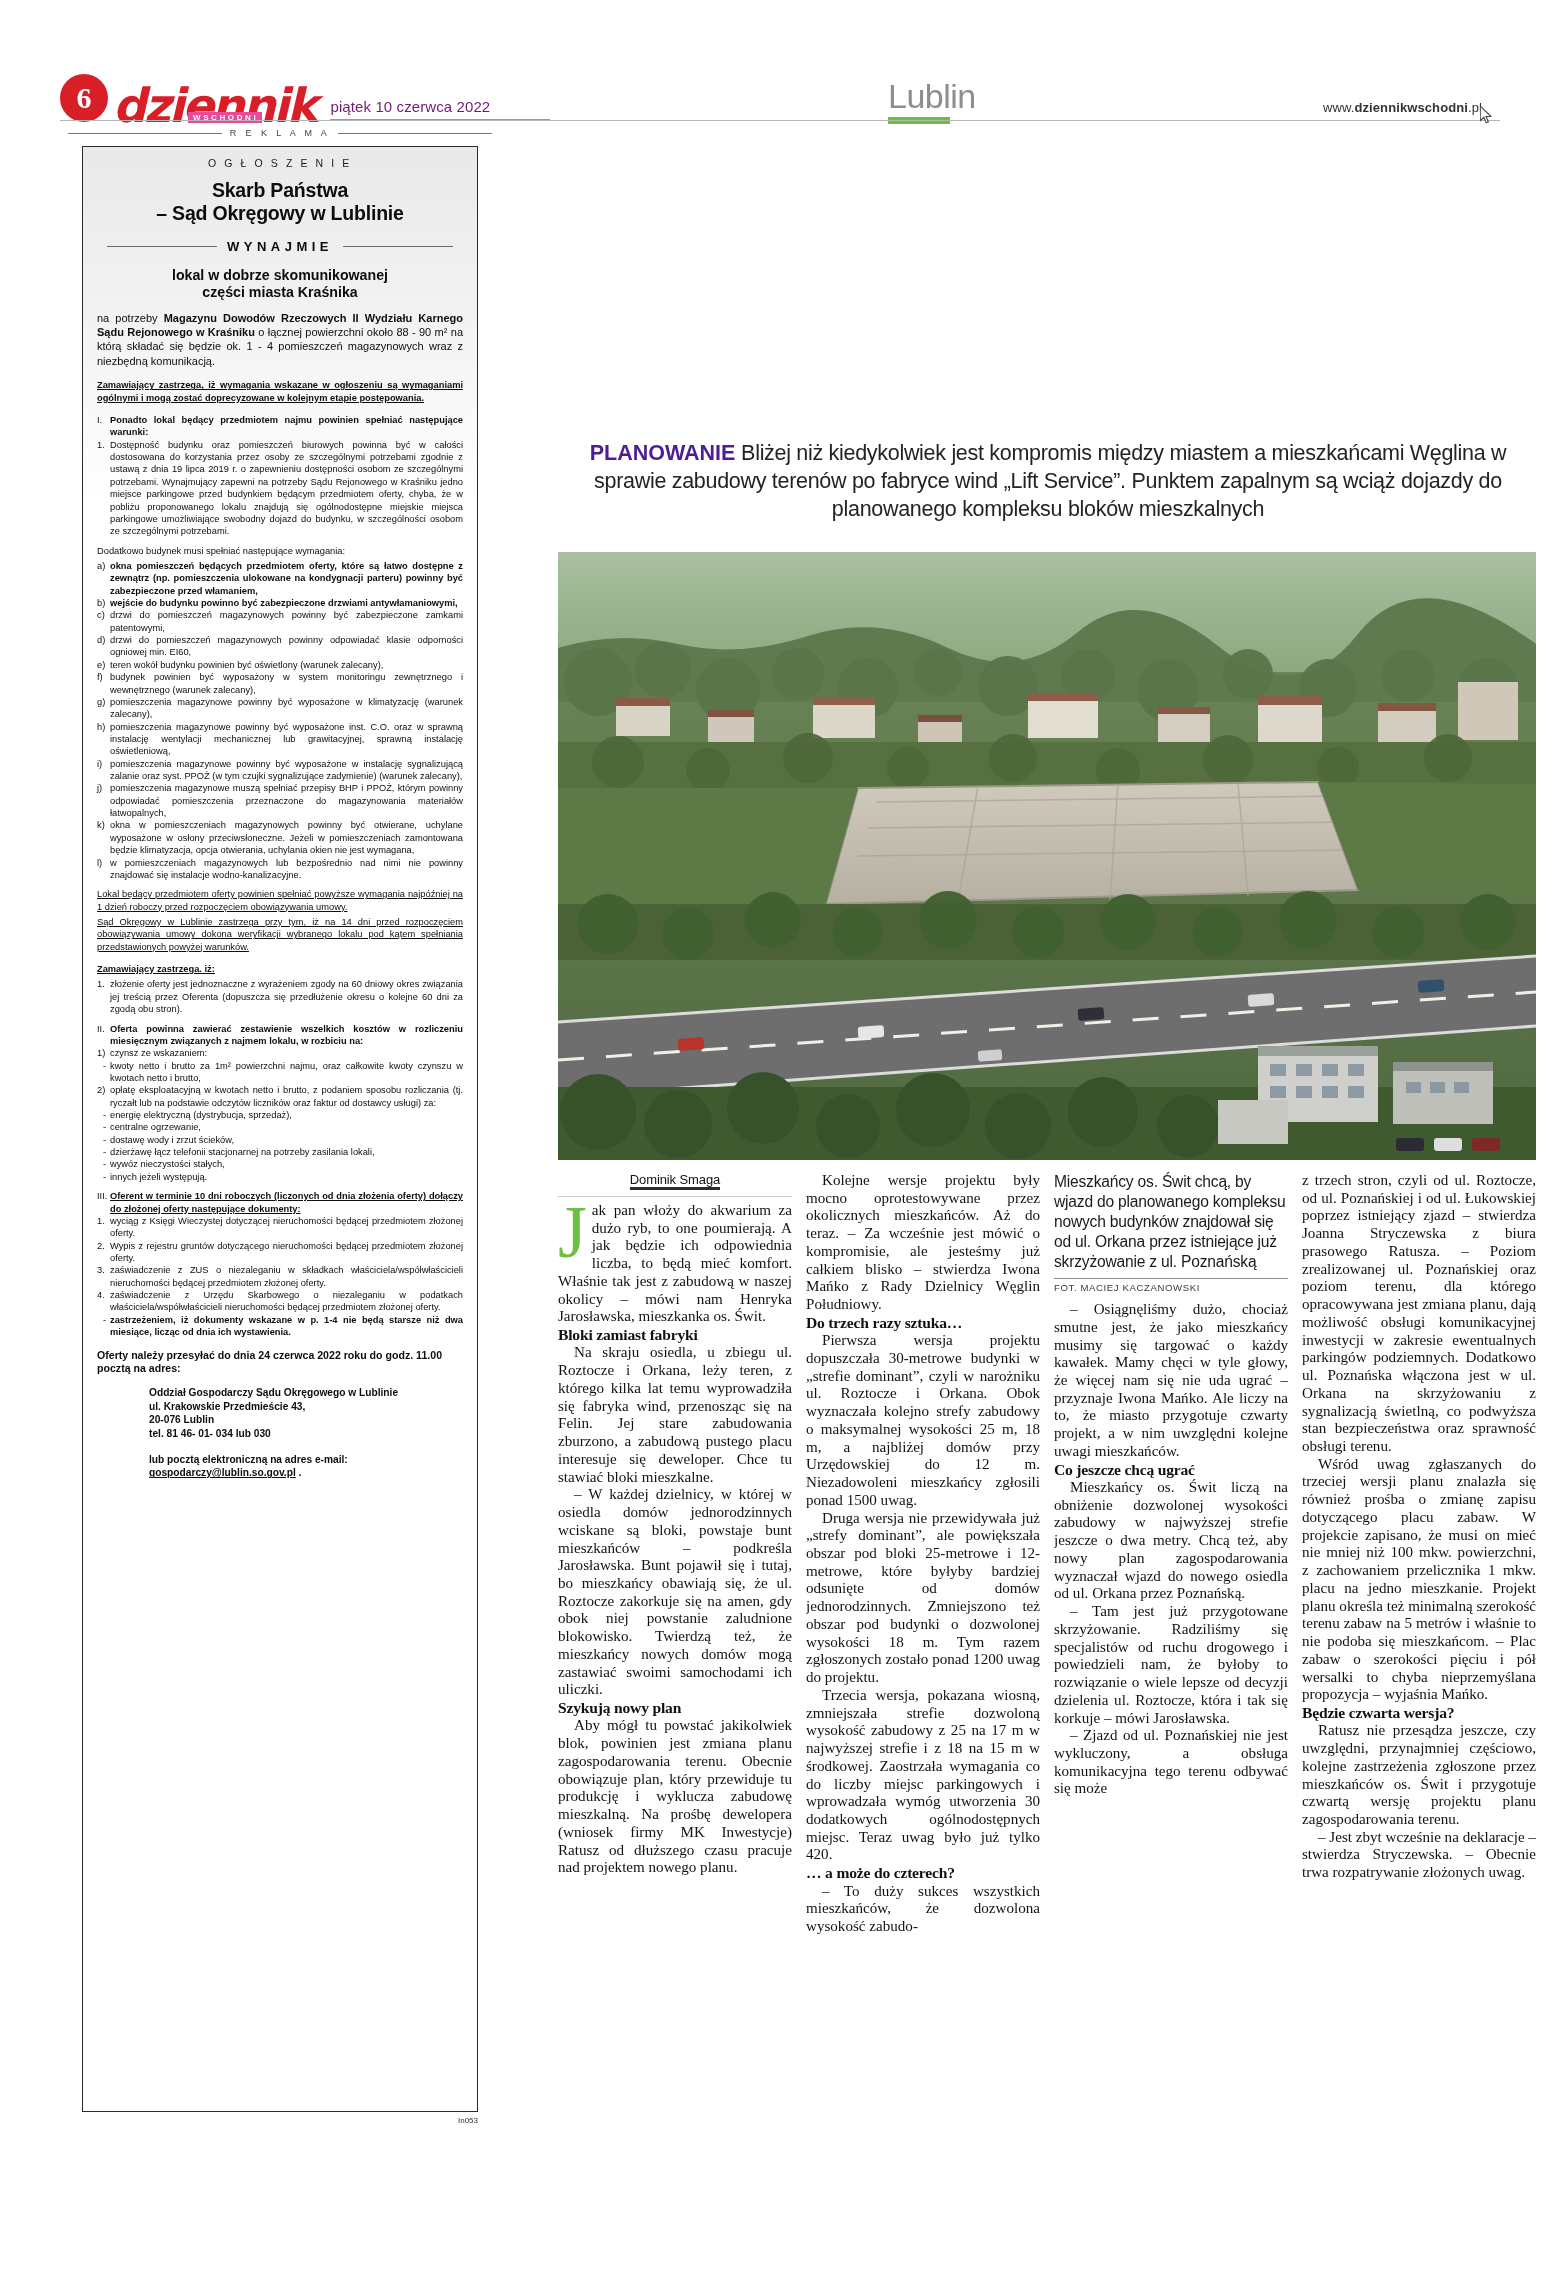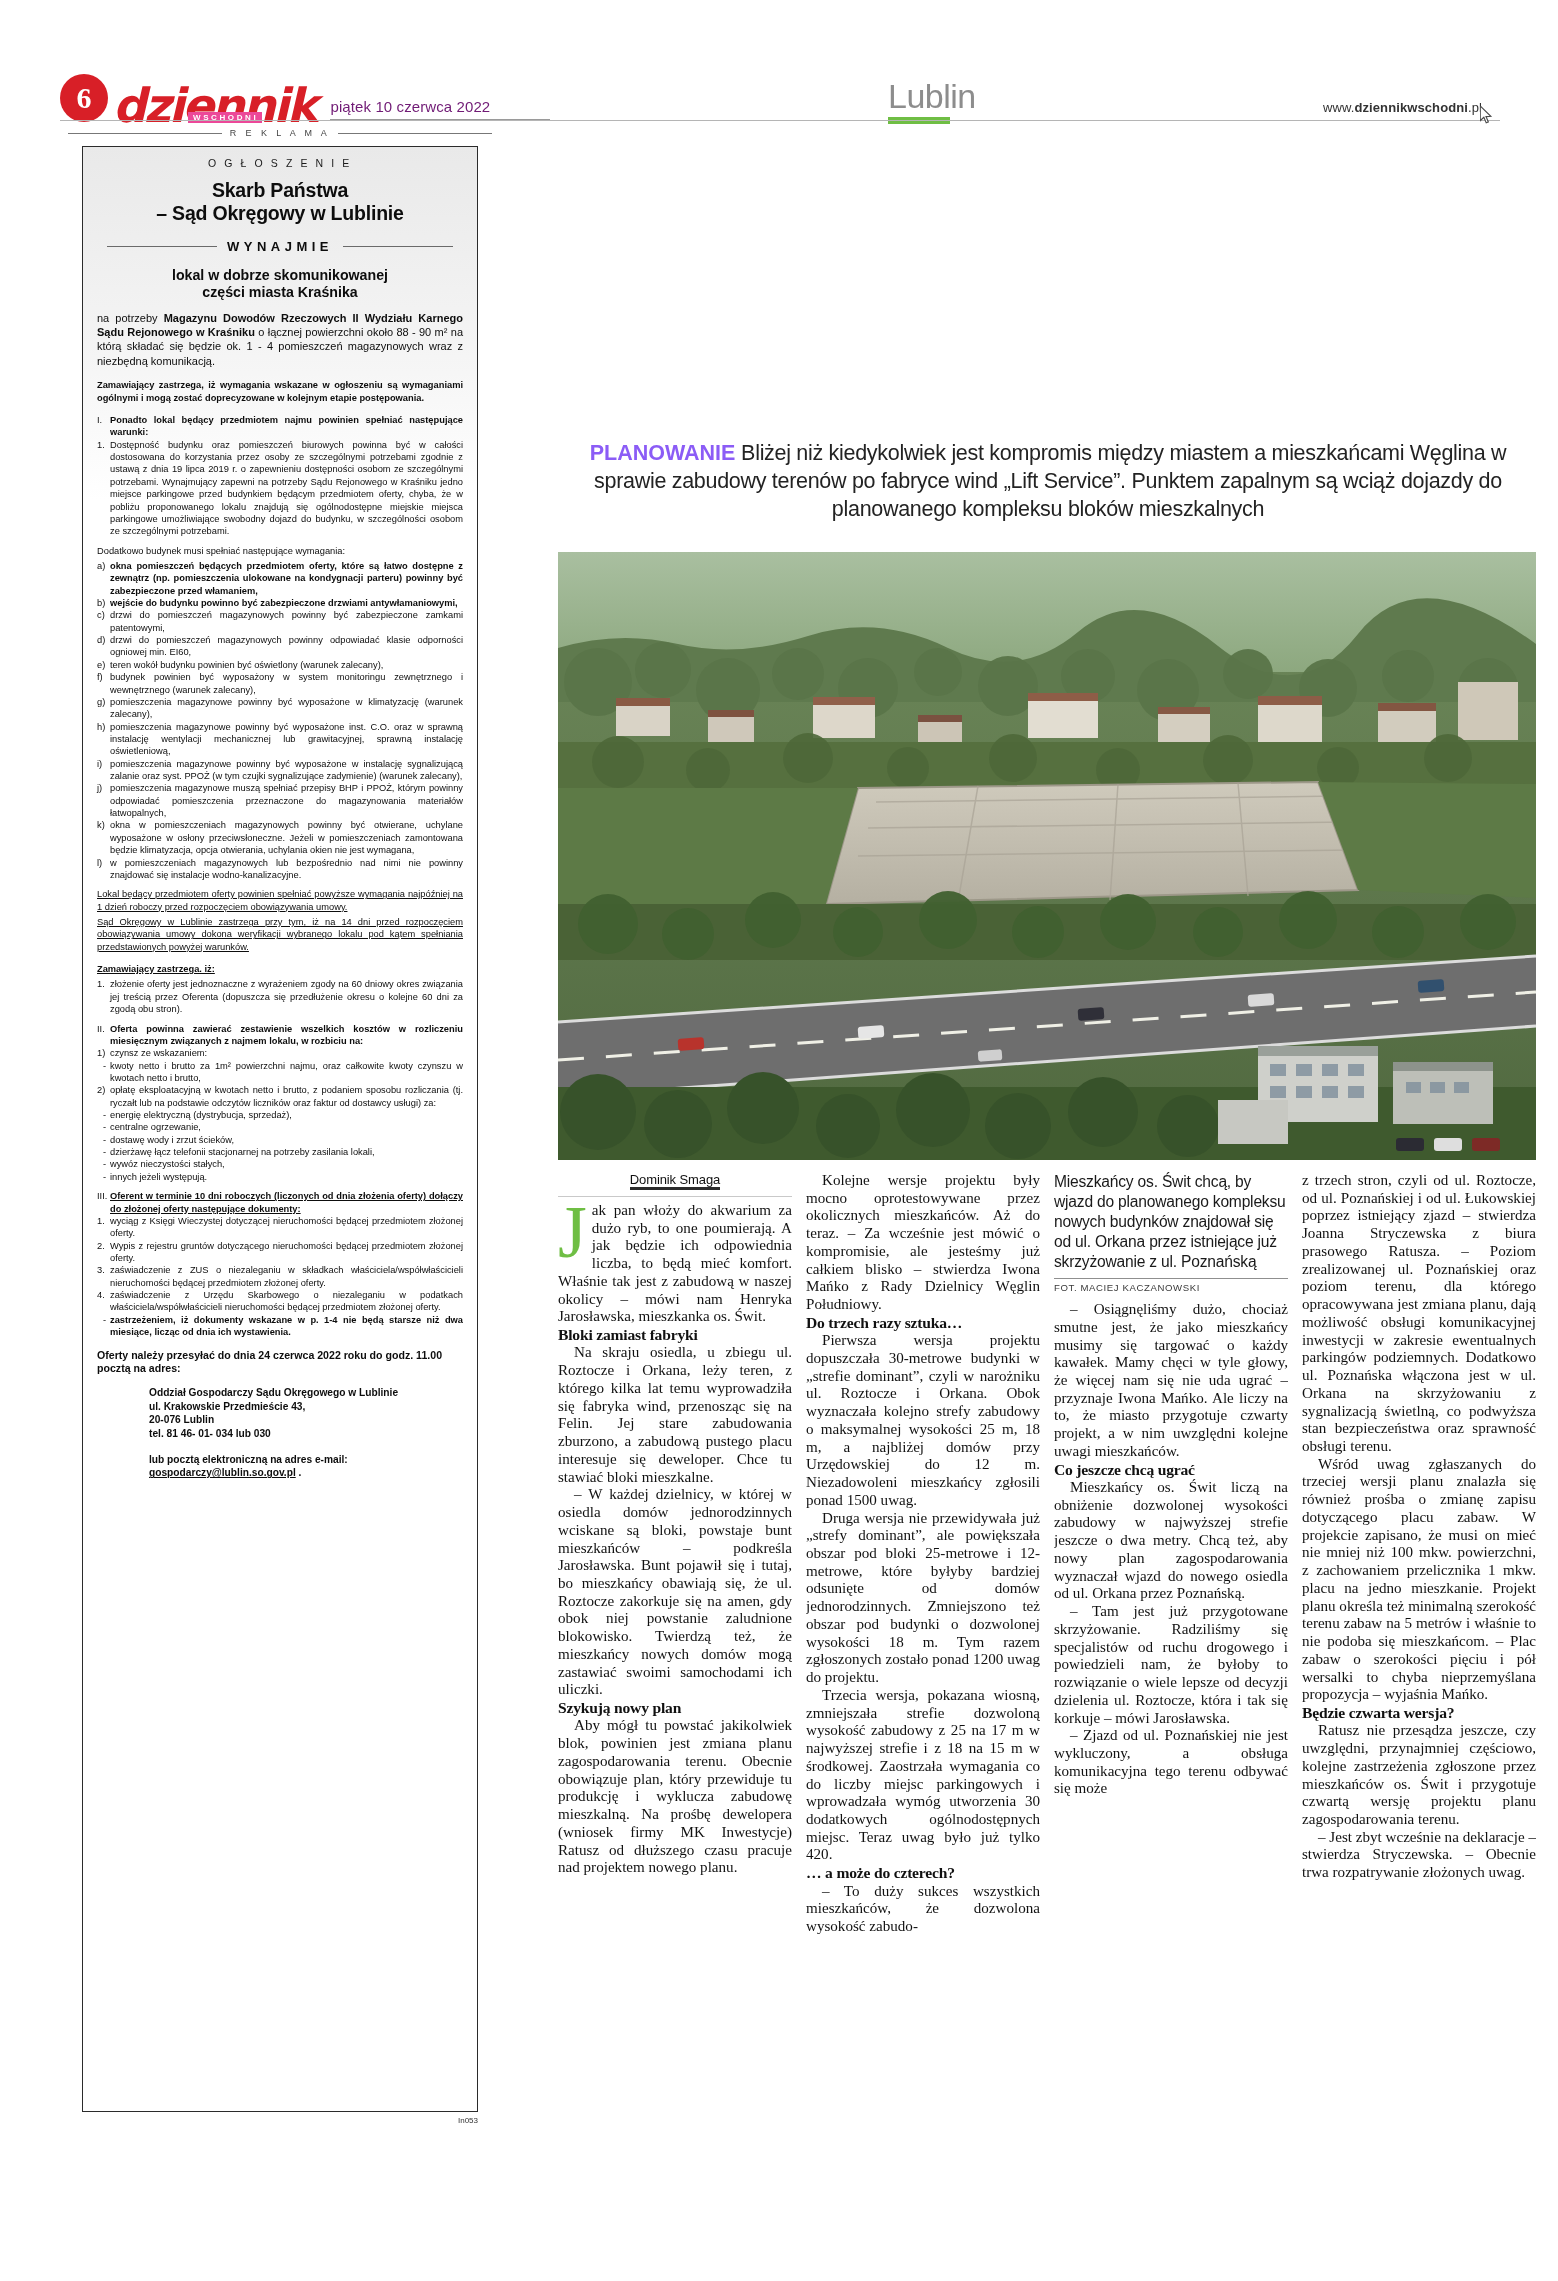--- a/index.html
+++ b/index.html
@@ -180,21 +180,21 @@
     margin-bottom: 9px;
   }
   .ad-lead {
     font-size: 11px;
     line-height: 1.31;
     text-align: justify;
     margin-bottom: 11px;
   }
   .ad-lead b { font-weight: 700; }
   .ad-p { text-align: justify; margin: 0 0 3px 0; }
-  .ad-p.u { font-weight: 700; }
+  .ad-p.u { text-decoration: underline; font-weight: 700; }
   .ad-p.u2 { text-decoration: underline; }
   .ad-p.b { font-weight: 700; }
   .ad-gap { height: 7px; }
   .ad-list { margin: 0; padding: 0; list-style: none; }
   .ad-li {
     display: flex;
     text-align: justify;
     margin-bottom: 0px;
   }
   .ad-li .mk { flex: 0 0 auto; width: 13px; }
@@ -248,21 +248,21 @@
     position: absolute;
     left: 558px; top: 440px;
     width: 980px;
     text-align: center;
     font-size: 21.5px;
     line-height: 1.3;
     color: #232323;
     letter-spacing: -0.3px;
   }
   .lead .kicker {
-    color: #8b5cf6;
+    color: #4c1d95;
     font-weight: 800;
     letter-spacing: 0px;
     text-align: right;
   }
 
   
   .photo {
     position: absolute;
     left: 558px; top: 552px;
     width: 978px; height: 608px;

